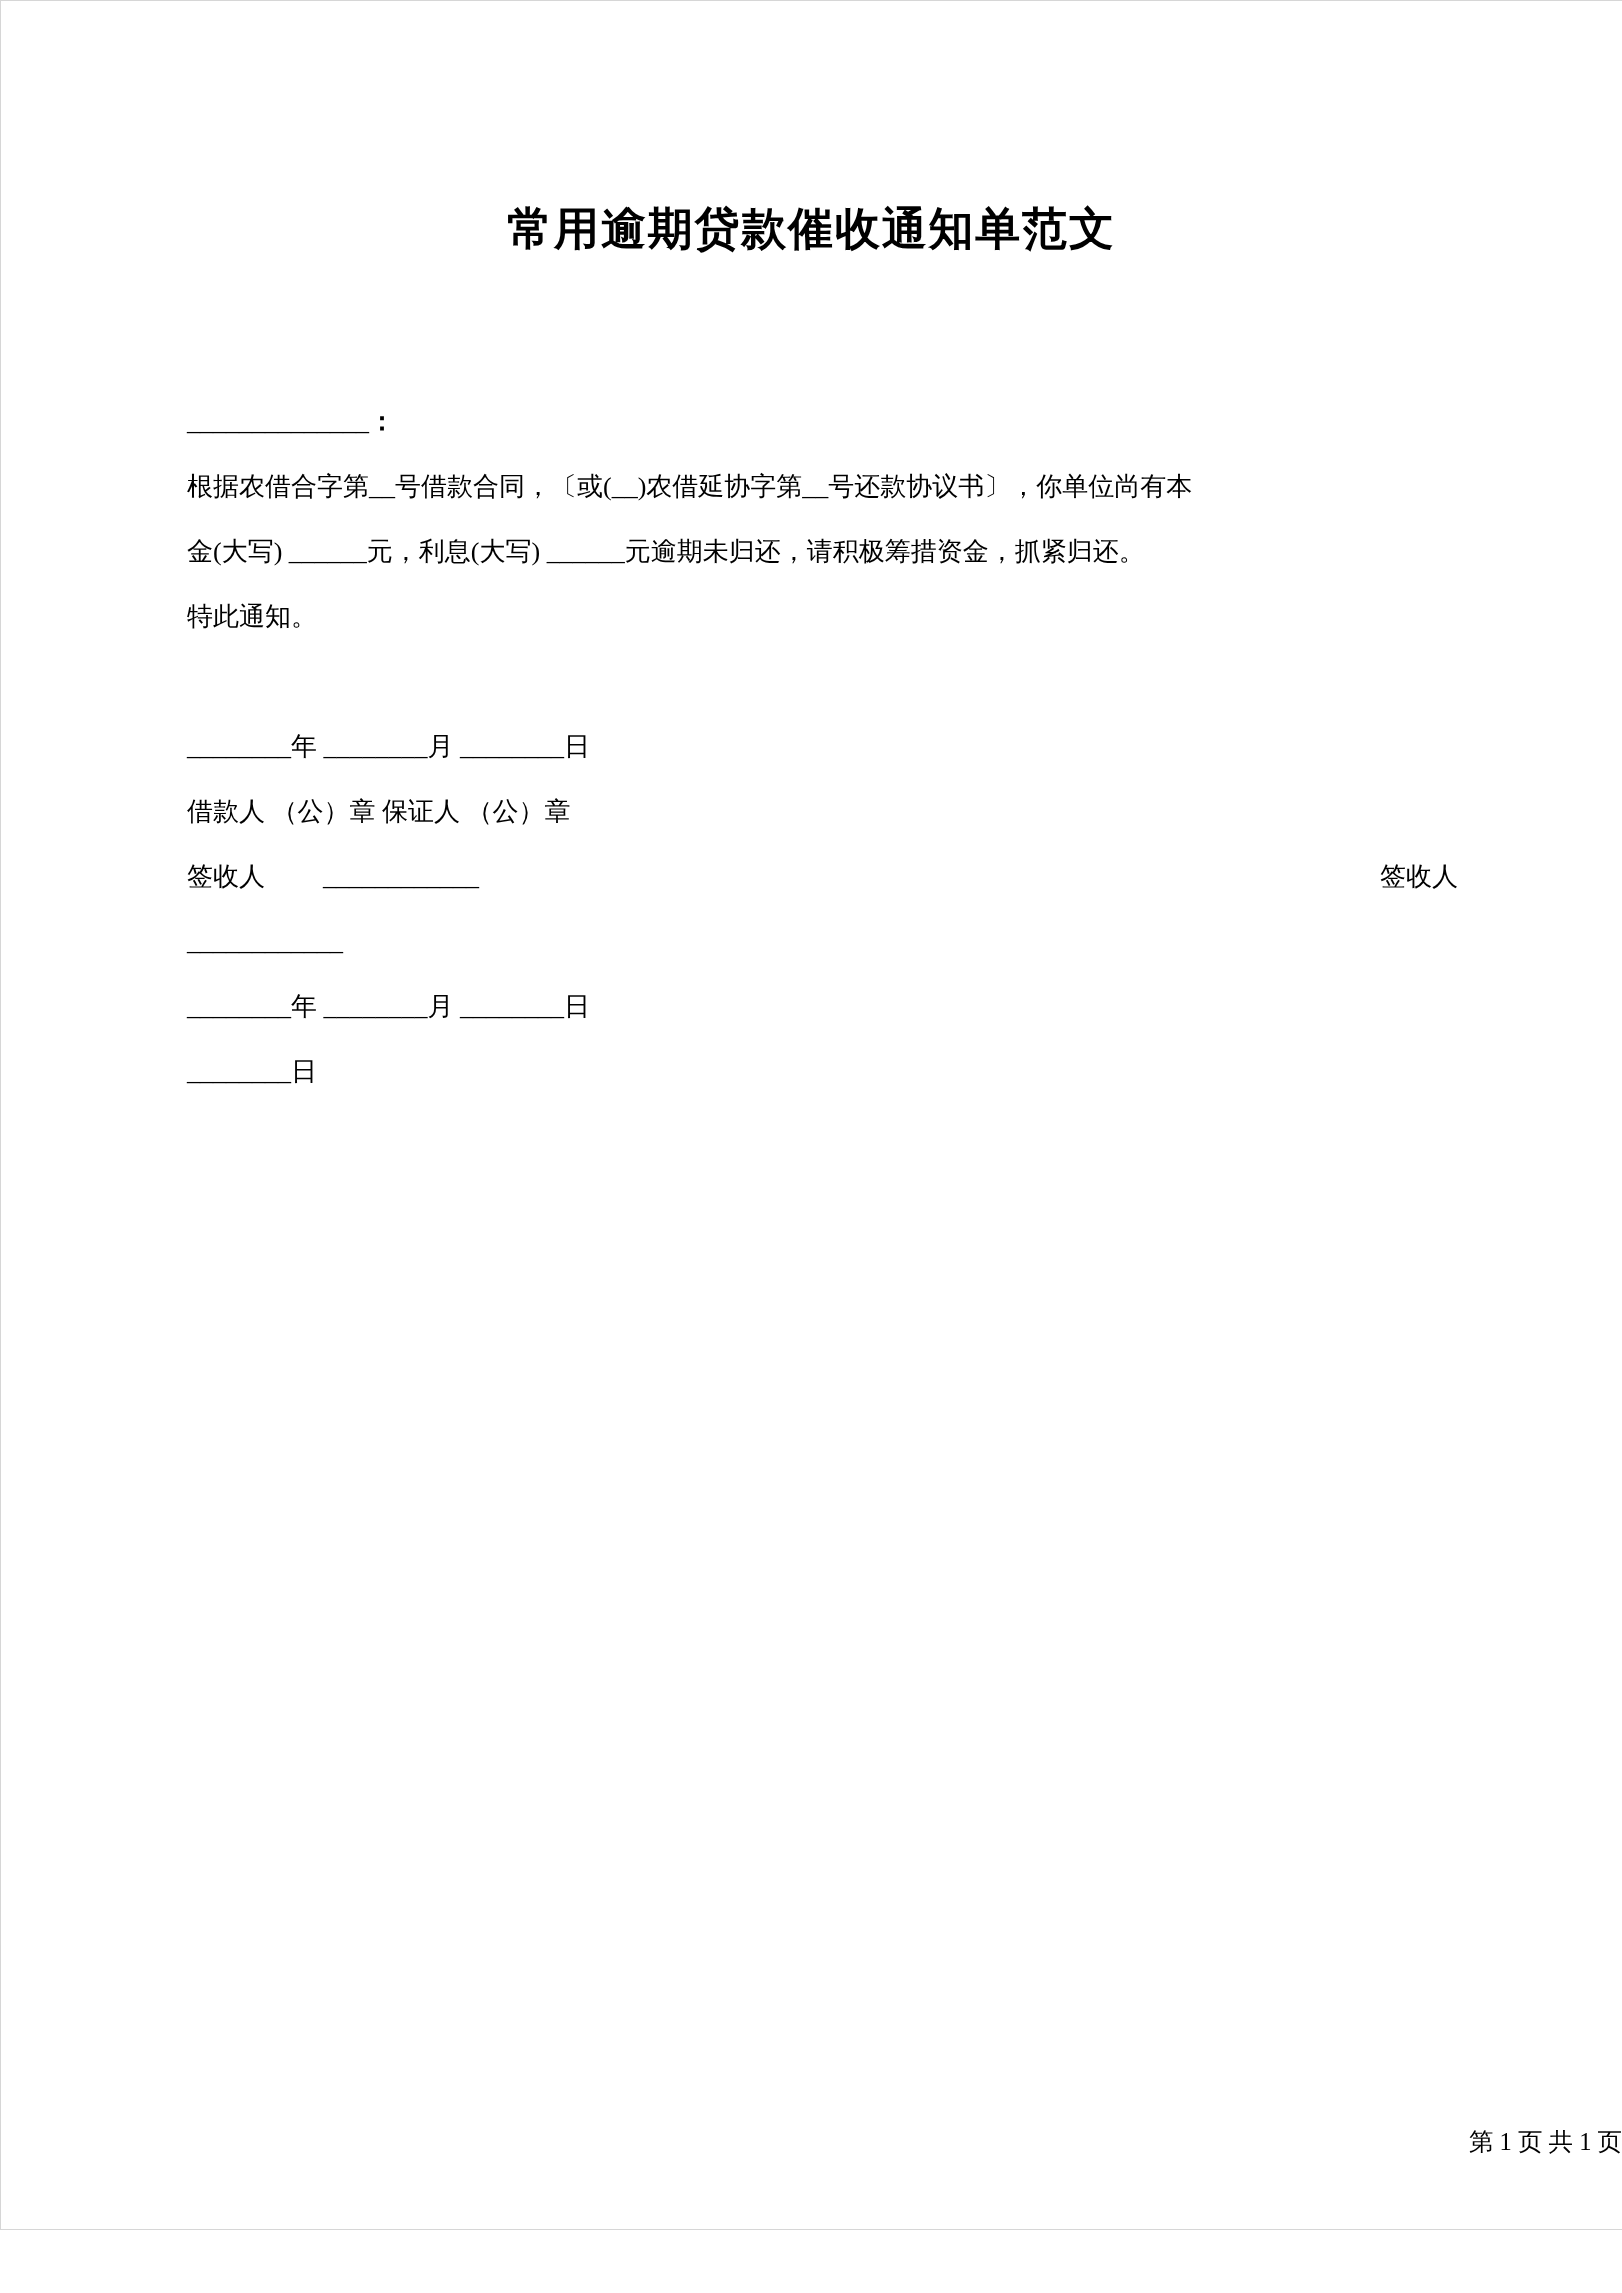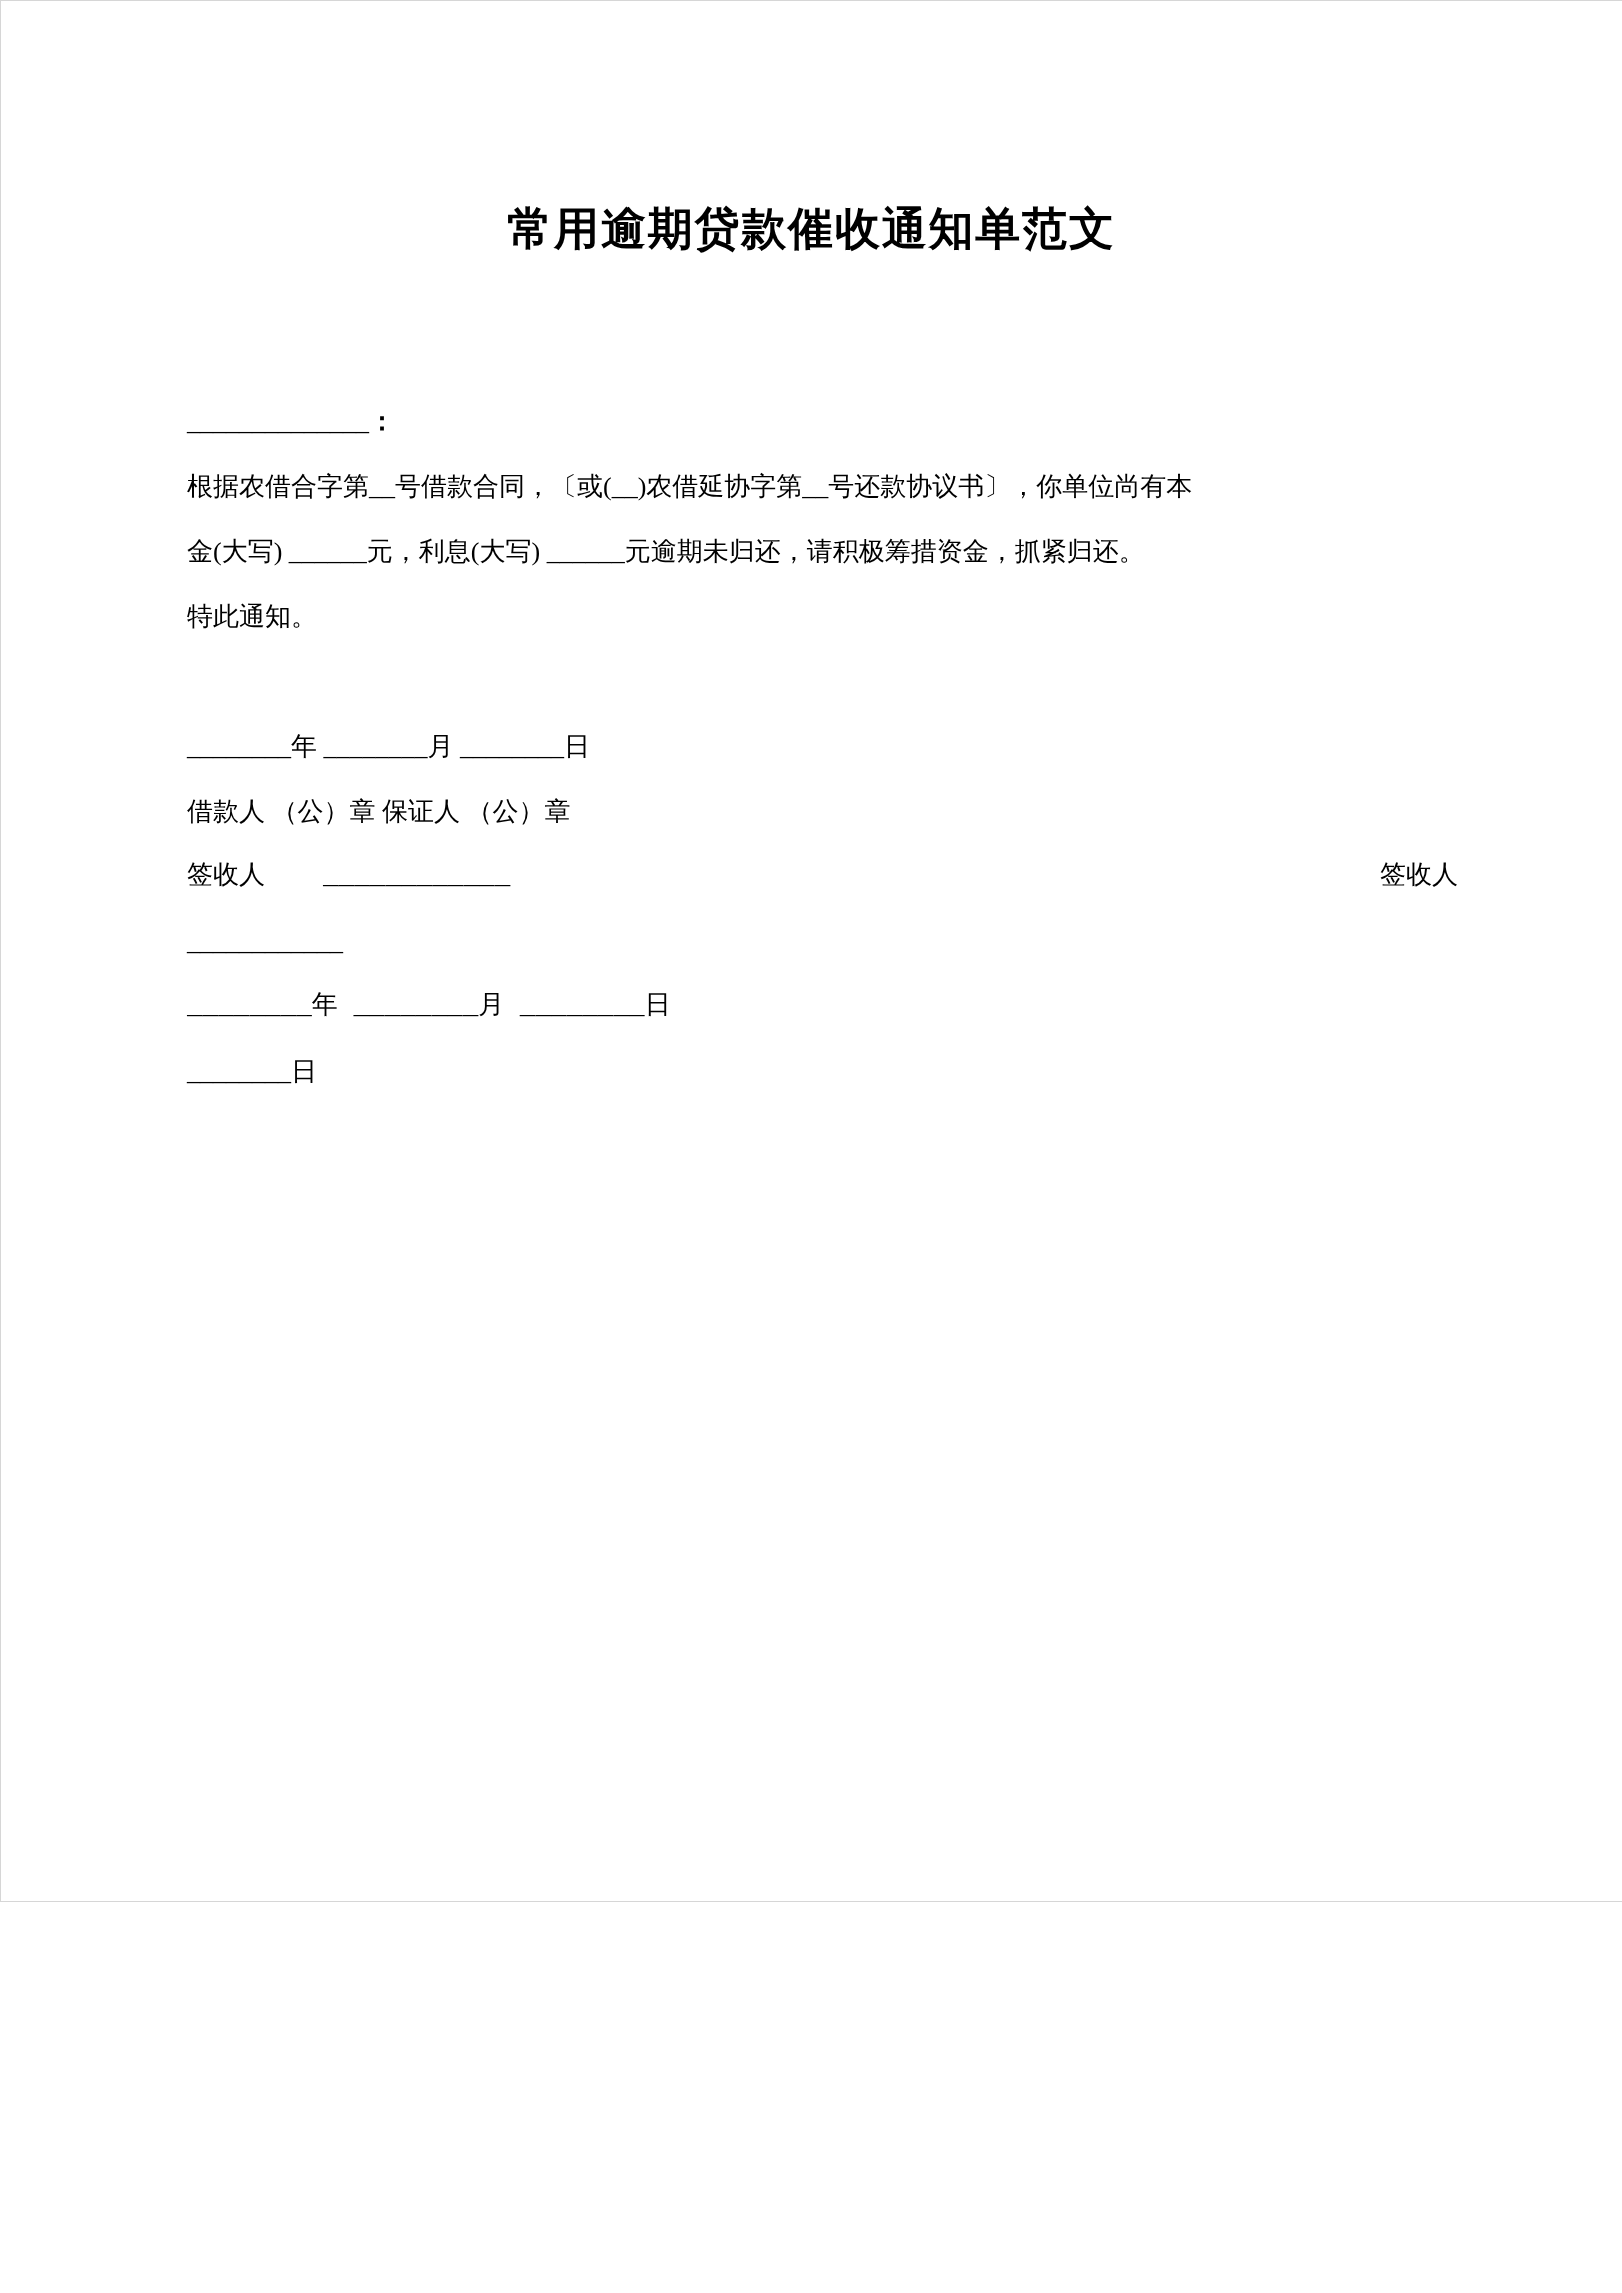--- a/index.html
+++ b/index.html
@@ -1,20 +1,20 @@
 <!DOCTYPE html>
 <html style="font-size:14.5px"><head>
 <meta charset="utf-8">
 <style>
   * { margin: 0; padding: 0; box-sizing: border-box; }
   html, body { background: #ffffff; }
   .page {
     position: relative;
     width: 1623px;
-    height: 1902px;
+    height: 2230px;
     background: #ffffff;
     border: 0.9px solid #d6d6d6;
     font-family: "Liberation Serif", "DejaVu Serif", serif;
     color: #000000;
     overflow: hidden;
   }
   .doc-title {
     position: absolute;
     top: 198px;
     left: 0;
@@ -34,21 +34,20 @@
     line-height: 65px;
   }
   .line { white-space: pre; min-height: 65px; }
   .line.wrapless { overflow: hidden; }
   .row {
     display: flex;
     justify-content: space-between;
     align-items: baseline;
     white-space: pre;
     min-height: 65px;
-    font-family: Liberation Mono, monospace;
   }
   .spacer-line { height: 65px; }
   .salutation-colon { font-weight: bold; }
   .sign-left-blank { margin-left: 58px; }
   .footer {
     position: absolute;
     top: 2124px;
     left: 0;
     right: 0;
     text-align: right;

